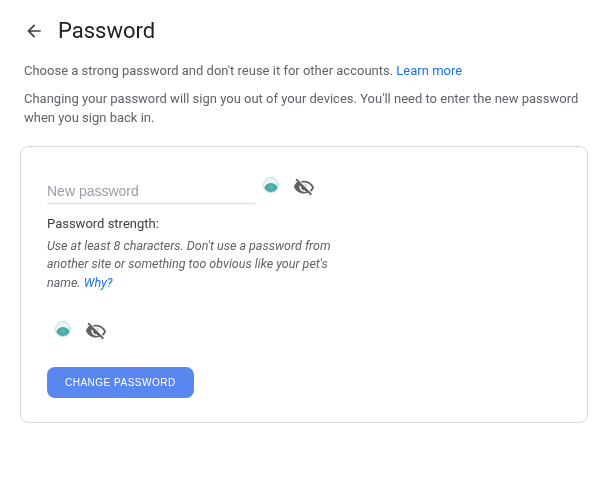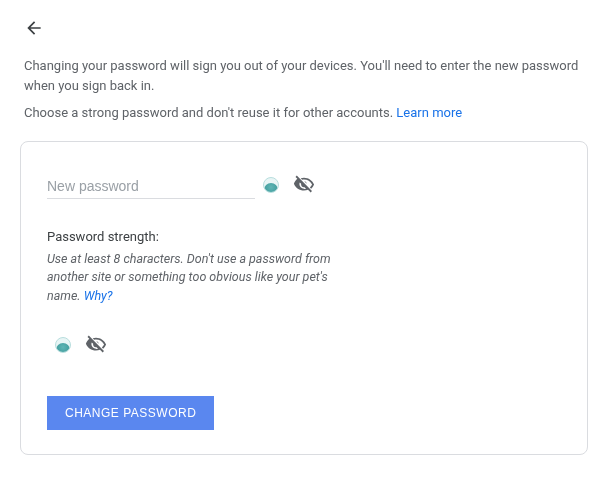--- a/index.html
+++ b/index.html
@@ -43,21 +43,20 @@
       cursor: pointer;
     }
     .card {
       margin: 18px 20px 10px 20px;
       border: 1px solid #dadce0;
       border-radius: 8px;
       padding: 30px 26px 24px 26px;
     }
     .field-row {
       display: flex;
-      align-items: center;
       width: 268px;
       margin-bottom: 6px;
     }
     .input {
       flex: 1;
       border: none;
       border-bottom: 1px solid #dadce0;
       font-size: 14px;
       color: #9aa0a6;
       padding: 6px 0 4px 0;
@@ -91,65 +90,66 @@
     .eye-icon {
       width: 22px;
       height: 22px;
       cursor: pointer;
       display: flex;
       align-items: center;
       justify-content: center;
       margin-left: 4px;
     }
     .strength {
-      margin-top: 30px;
+      margin-top: 12px;
       margin-bottom: 28px;
       max-width: 300px;
     }
     .strength-title {
       font-size: 13px;
       color: #3c4043;
       margin-bottom: 6px;
     }
     .strength-desc {
       font-size: 12.5px;
       color: #5f6368;
       line-height: 1.5;
       font-style: italic;
     }
     .btn {
-      margin-top: 34px;
+      margin-top: 18px;
       background: #5a87ef;
       color: #fff;
       border: none;
-      border-radius: 0;
+      border-radius: 8px;
       padding: 10px 18px;
-      font-size: 12px;
+      font-size: 10px;
       letter-spacing: 0.5px;
       font-weight: 500;
       cursor: pointer;
       text-transform: uppercase;
     }
   </style>
 </head>
 <body>
 
 <div class="header">
   <div class="back-arrow">
     <svg width="20" height="20" viewBox="0 0 24 24" fill="#3c4043">
       <path d="M20 11H7.83l5.59-5.59L12 4l-8 8 8 8 1.41-1.41L7.83 13H20v-2z"></path>
     </svg>
   </div>
+  <div class="title">Password</div>
 </div>
 
 <div class="intro">
-  <p>Changing your password will sign you out of your devices. You'll need to enter the new password when you sign back in.</p>
   <p>
     <span>Choose a strong password and don't reuse it for other accounts. </span><span class="link">Learn more</span>
   </p>
+  <p>Changing your password will sign you out of your devices. You'll need to enter the new password when you sign back in.</p>
 </div>
 
 <div class="card">
 
   <div class="field-row">
     <input class="input" type="password" placeholder="New password" style="">
     <div class="ext-icon"></div>
     <div class="eye-icon">
       <svg width="22" height="22" viewBox="0 0 24 24" fill="#5f6368">
         <path d="M12 6c3.79 0 7.17 2.13 8.82 5.5-.59 1.22-1.42 2.27-2.41 3.12l1.41 1.41C21.28 14.64 22.35 13.16 23 11.5 21.27 7.11 17 4 12 4c-1.27 0-2.49.2-3.64.57l1.65 1.65C10.66 6.09 11.32 6 12 6zM2.71 3.16l2.06 2.06C3.08 6.58 1.78 8.39 1 10.5 2.73 14.89 7 18 12 18c1.55 0 3.03-.3 4.38-.84l2.91 2.91 1.41-1.41L4.12 1.75 2.71 3.16zM12 16c-2.76 0-5-2.24-5-5 0-.65.13-1.26.36-1.83l1.56 1.56c-.05.25-.08.51-.08.77 0 1.66 1.34 3 3 3 .26 0 .52-.03.77-.08l1.56 1.56c-.57.23-1.18.36-1.83.36zm2.97-5.33c-.15-1.4-1.25-2.49-2.64-2.64l2.64 2.64z"></path>

